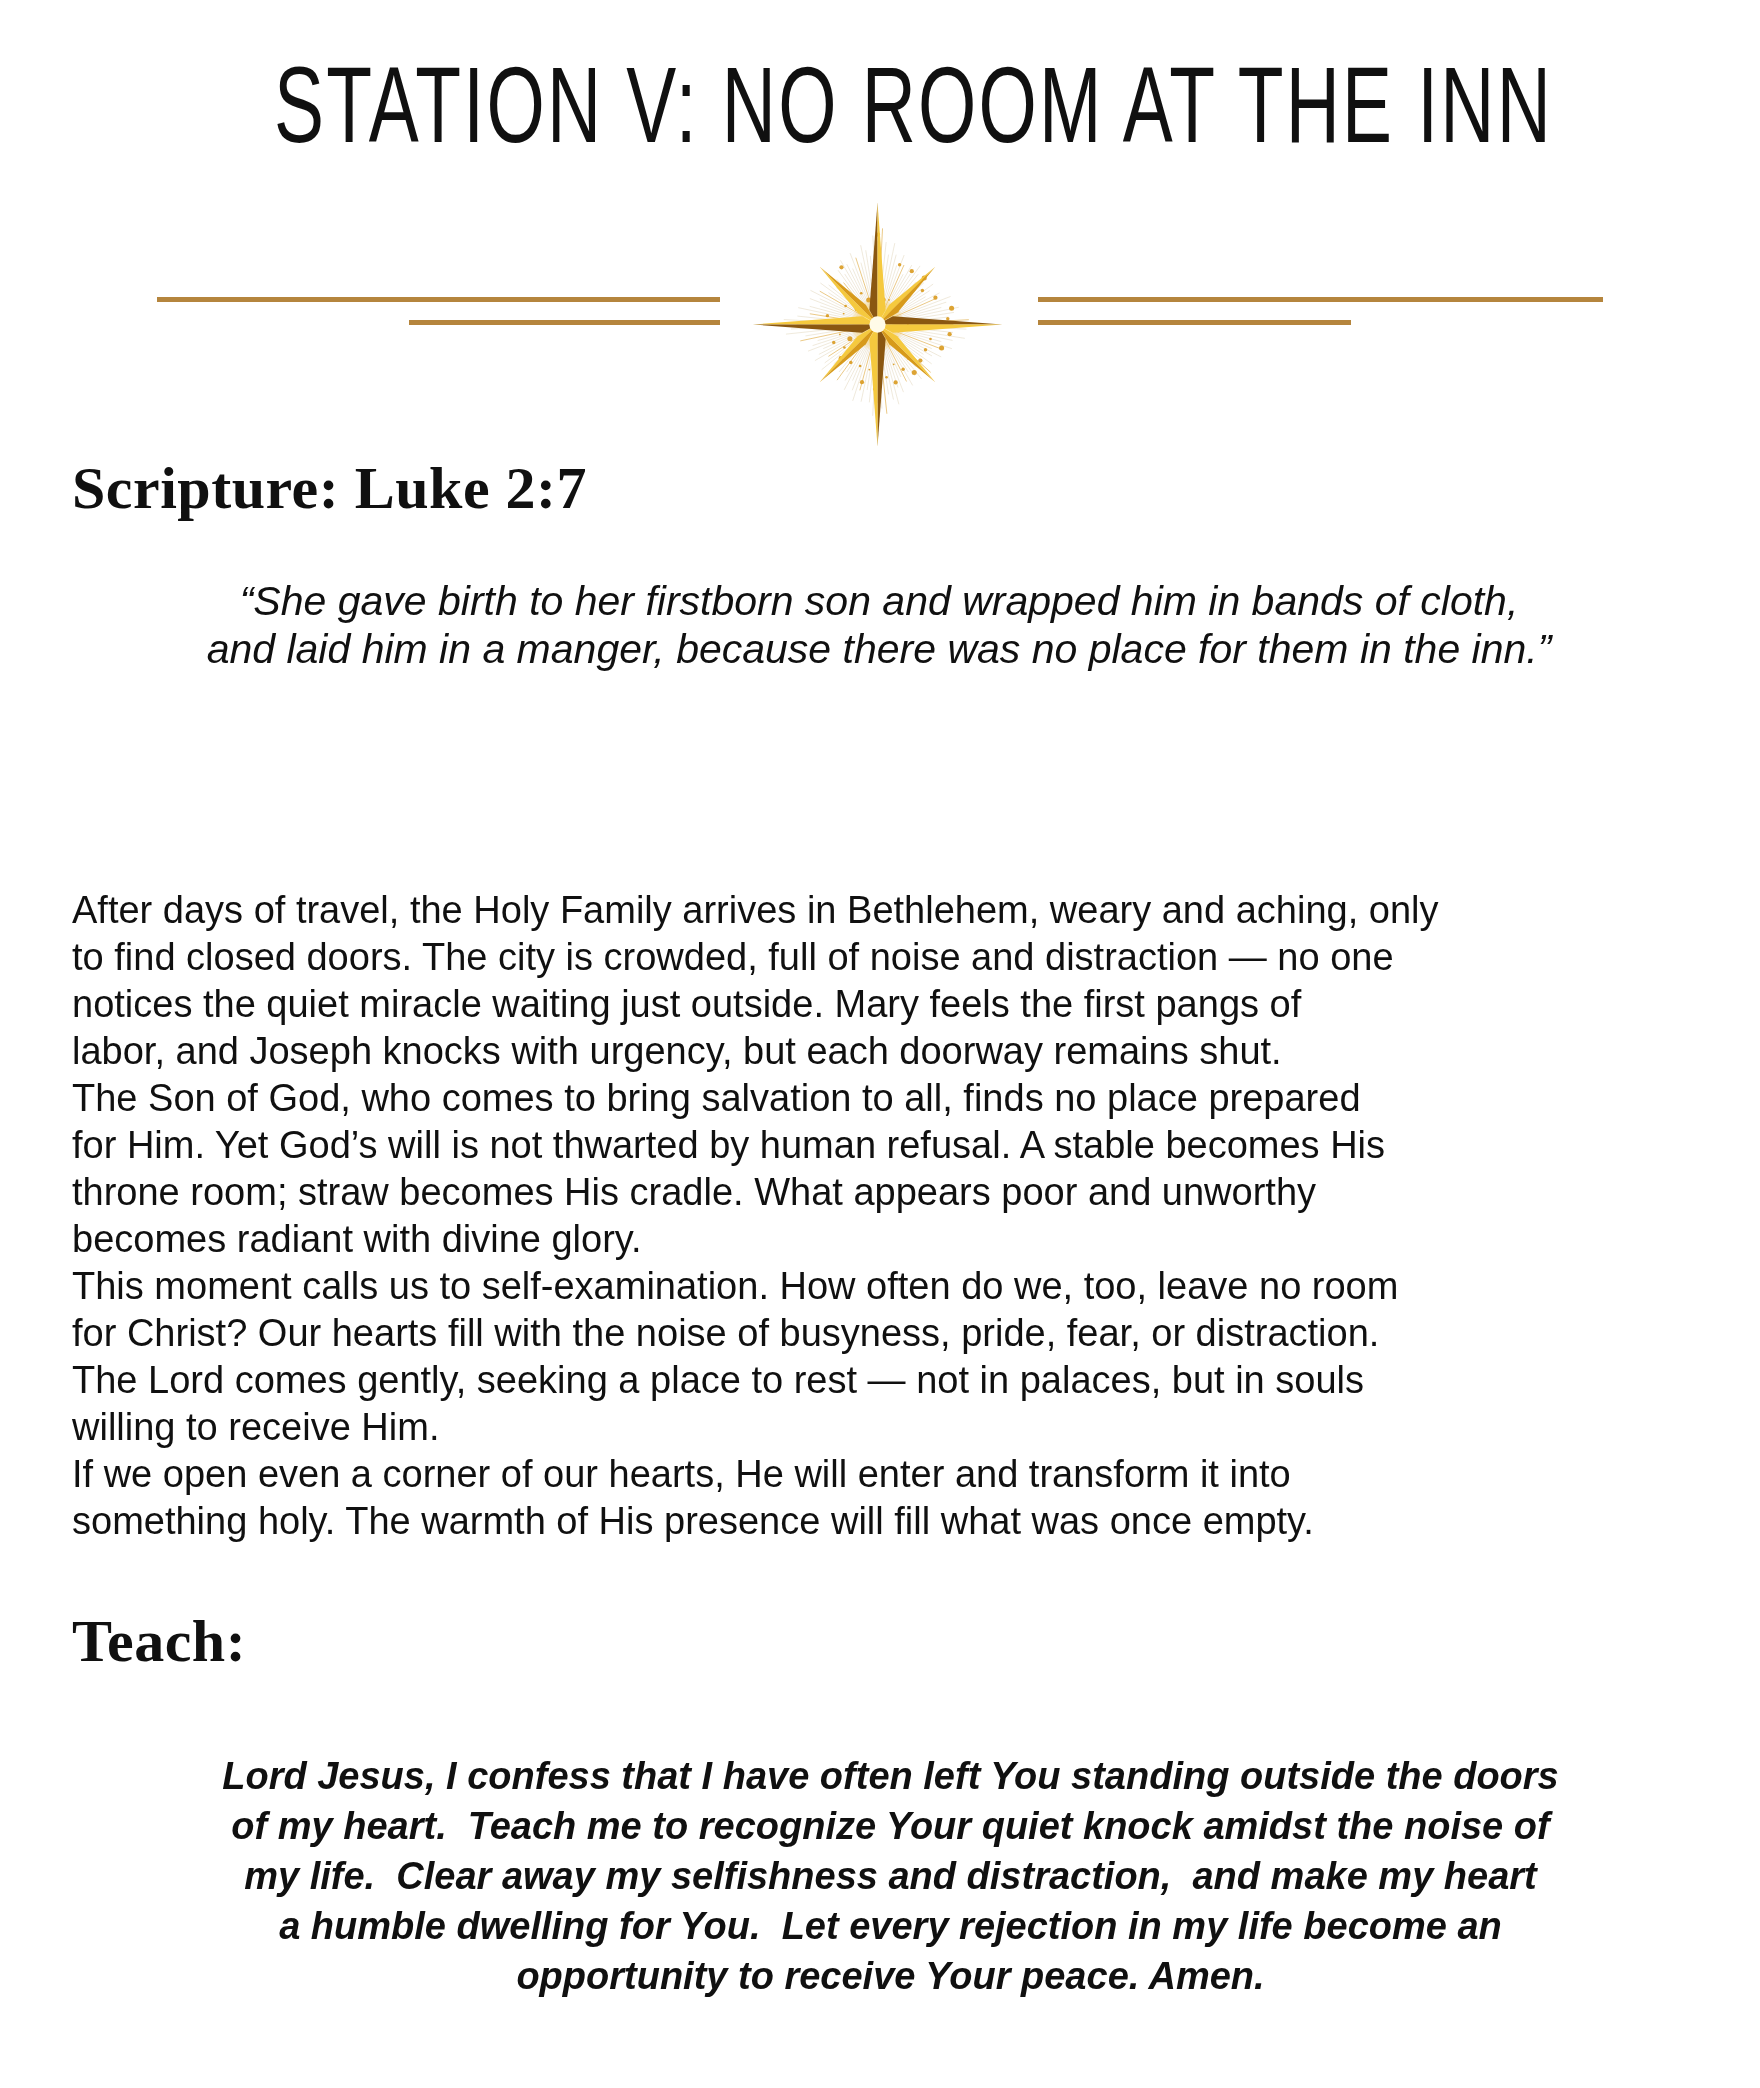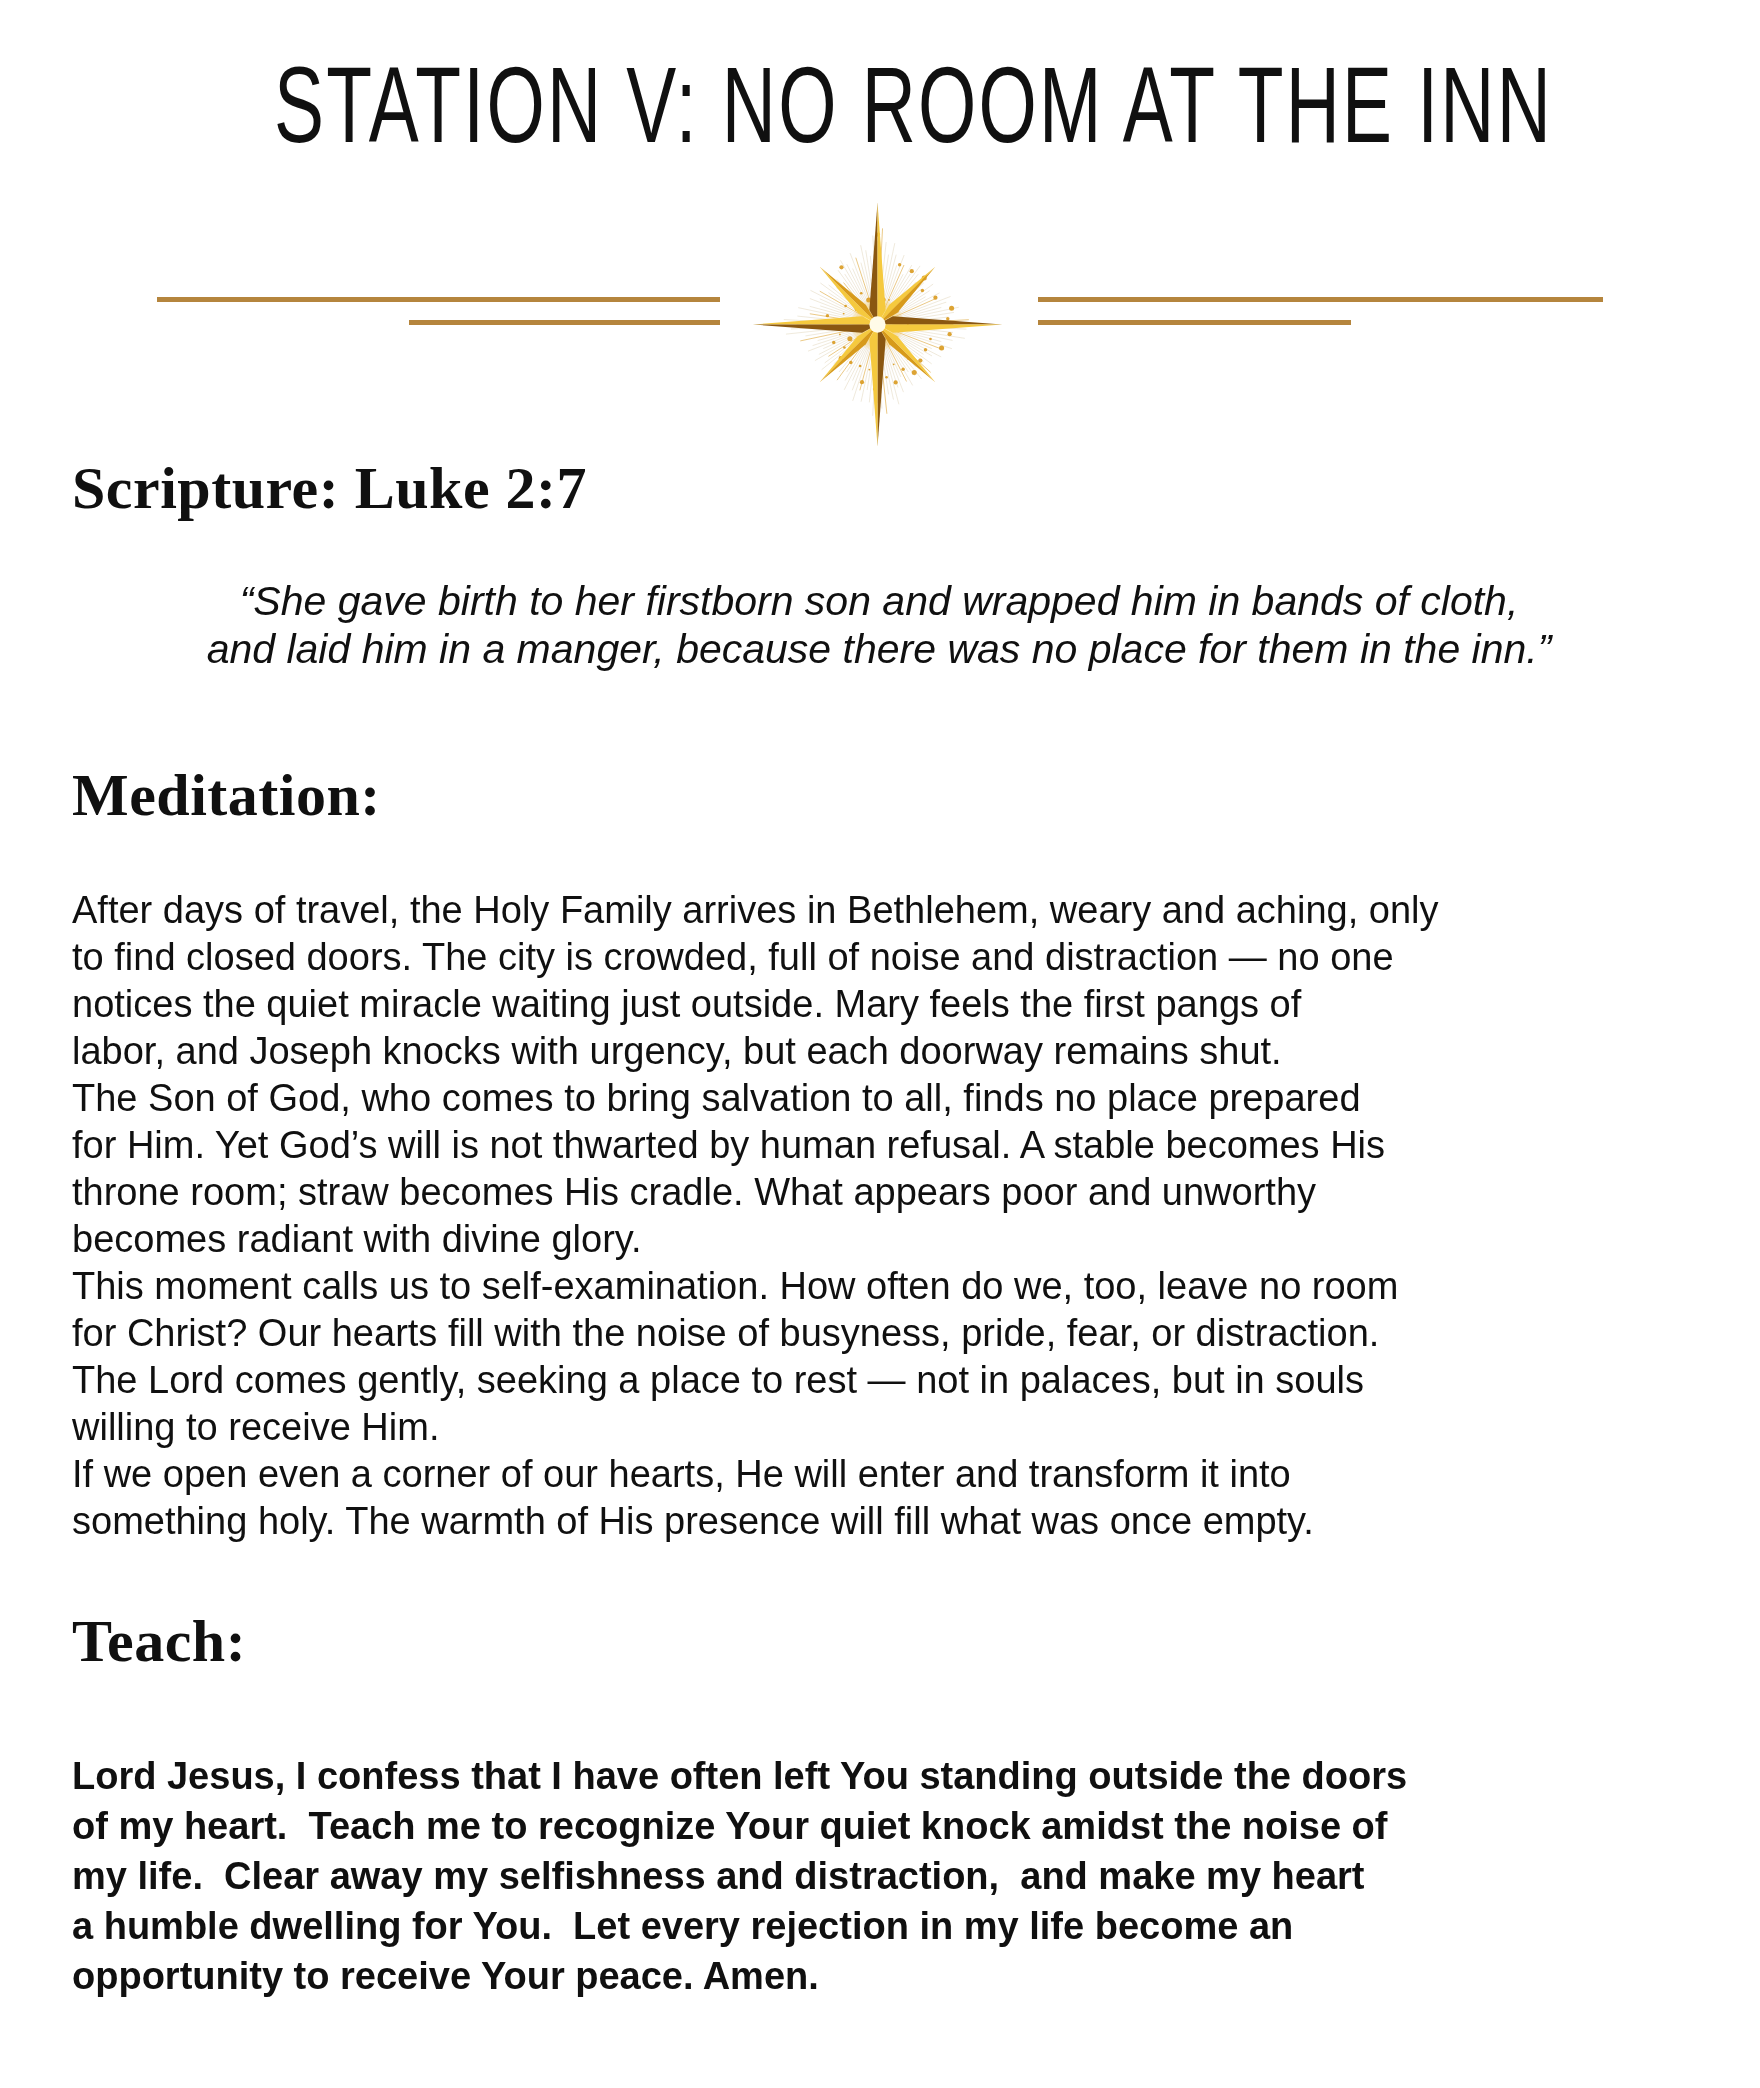--- a/index.html
+++ b/index.html
@@ -54,21 +54,21 @@
     white-space:pre-wrap;
   }
 
   
   .body-text{
     position:absolute;left:72px;right:51px;
     font-size:38px;line-height:47px;
     white-space:pre-wrap;
   }
   #meditation-b{top:887px;}
-  #prayer-b{top:1751px;font-weight:700;line-height:50px;}
+  #prayer-b{top:1751px;font-weight:700;font-style:italic;line-height:50px;text-align:center;}
 </style>
 </head>
 <body>
 
 <div class="page">
 
   <div class="title">
     <span class="title-inner">STATION V: NO ROOM AT THE INN</span>
   </div>
 
@@ -280,21 +280,20 @@
         <circle cx="150" cy="150" r="9" fill="#fffbe8"></circle>
       </svg>
     </div>
   </div>
 
   <div class="h-serif" id="scripture-h">Scripture: Luke 2:7</div>
 
   <div class="quote">“She gave birth to her firstborn son and wrapped him in bands of cloth,
 and laid him in a manger, because there was no place for them in the inn.”</div>
 
-  <div class="h-serif" id="meditation-h">Meditation:</div>
 
   <div class="body-text" id="meditation-b">After days of travel, the Holy Family arrives in Bethlehem, weary and aching, only
 to find closed doors. The city is crowded, full of noise and distraction — no one
 notices the quiet miracle waiting just outside. Mary feels the first pangs of
 labor, and Joseph knocks with urgency, but each doorway remains shut.
 The Son of God, who comes to bring salvation to all, finds no place prepared
 for Him. Yet God’s will is not thwarted by human refusal. A stable becomes His
 throne room; straw becomes His cradle. What appears poor and unworthy
 becomes radiant with divine glory.
 This moment calls us to self-examination. How often do we, too, leave no room

